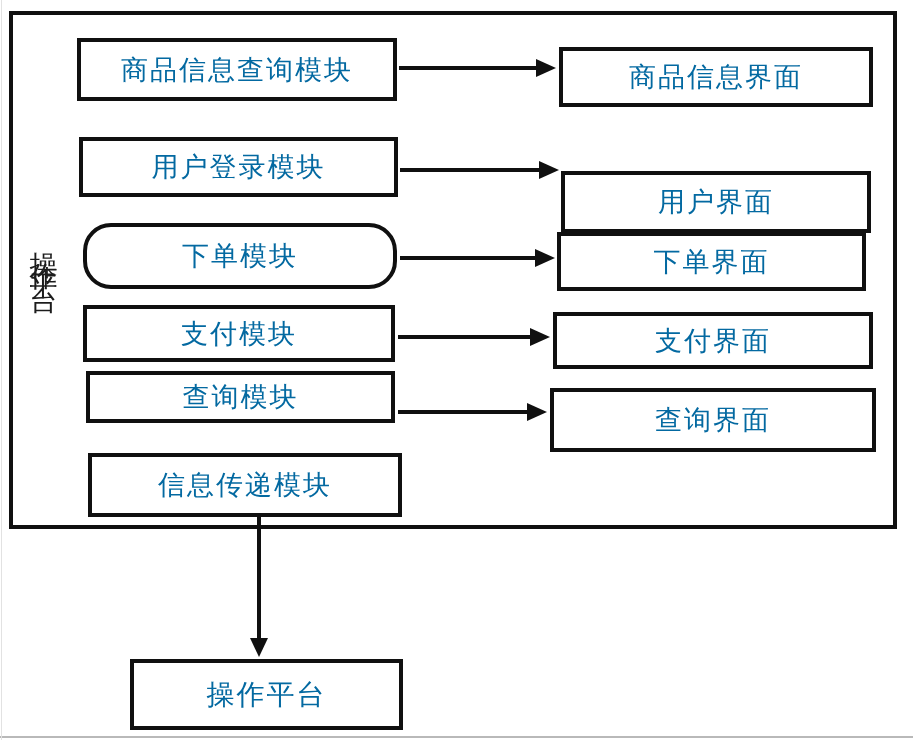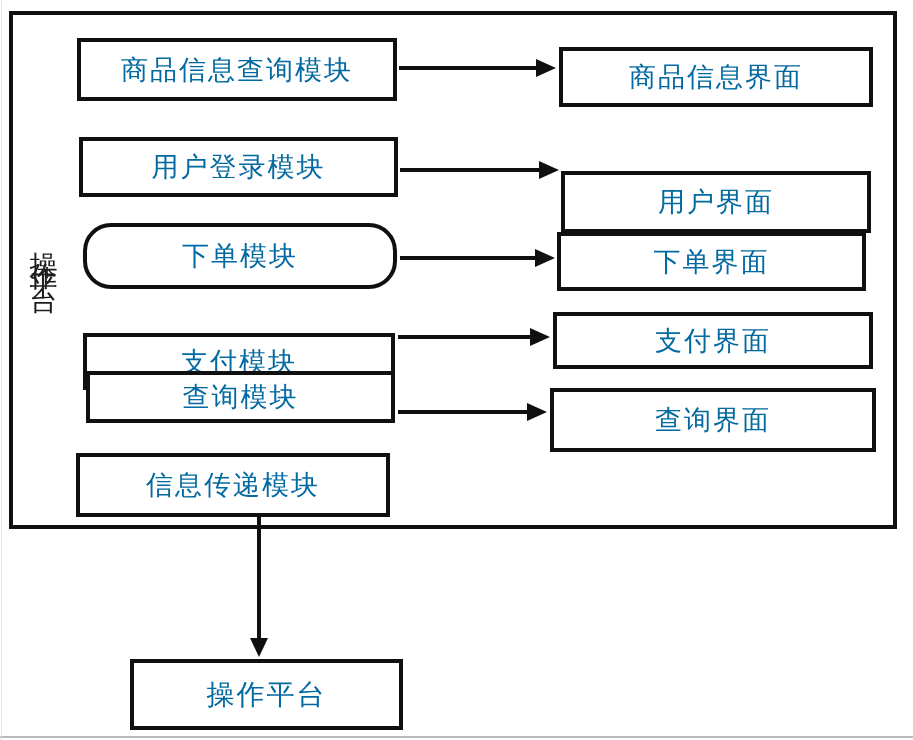--- a/index.html
+++ b/index.html
@@ -37,23 +37,23 @@
     justify-content: center;
     font-size: 27px;
     letter-spacing: 2px;
     white-space: nowrap;
     color: #0369a1;
   }
   
   .lb1 { left: 77px;  top: 38px;  width: 320px; height: 63px; }
   .lb2 { left: 79px;  top: 137px; width: 319px; height: 60px; }
   .lb3 { left: 83px;  top: 223px; width: 314px; height: 66px; border-radius: 28px; }
-  .lb4 { left: 83px;  top: 305px; width: 312px; height: 57px; margin-top: 28px; }
+  .lb4 { left: 83px;  top: 305px; width: 312px; height: 57px; }
   .lb5 { left: 86px;  top: 371px; width: 309px; height: 52px; }
-  .lb6 { left: 76px;  top: 453px; width: 314px; height: 64px; }
+  .lb6 { left: 88px;  top: 453px; width: 314px; height: 64px; }
   
   .rb1 { left: 559px; top: 47px;  width: 314px; height: 60px; }
   .rb2 { left: 561px; top: 148px; width: 310px; height: 62px; margin-top: 23px; }
   .rb3 { left: 557px; top: 232px; width: 309px; height: 59px; }
   .rb4 { left: 553px; top: 312px; width: 320px; height: 57px; }
   .rb5 { left: 550px; top: 388px; width: 326px; height: 64px; }
   
   .backend {
     left: 130px; top: 659px; width: 273px; height: 71px;
     font-size: 28px;

